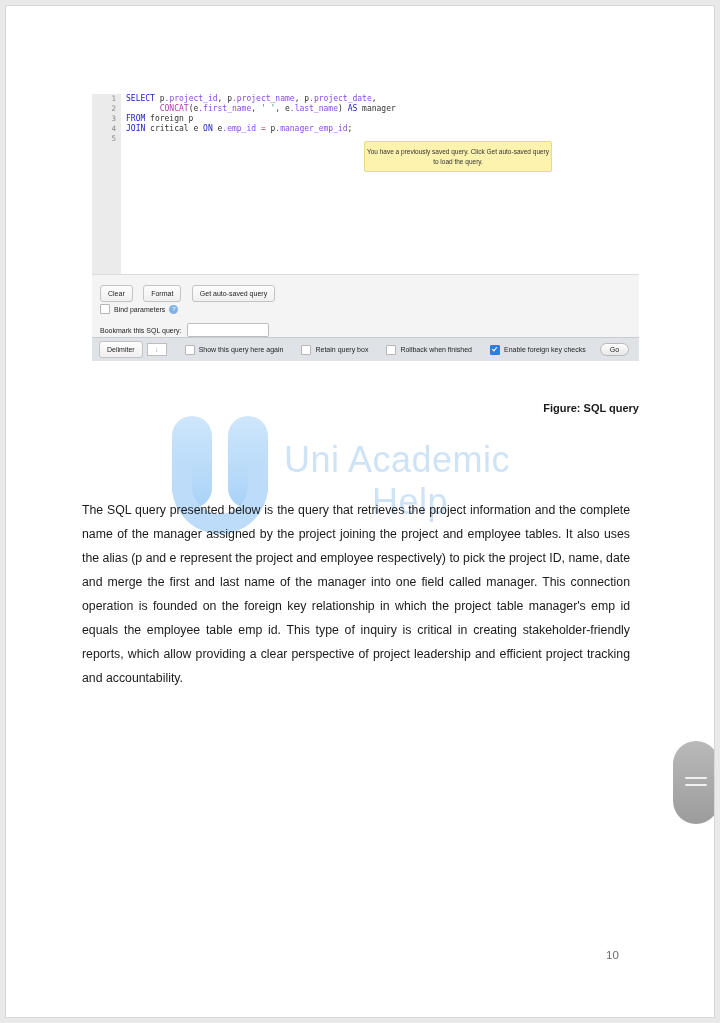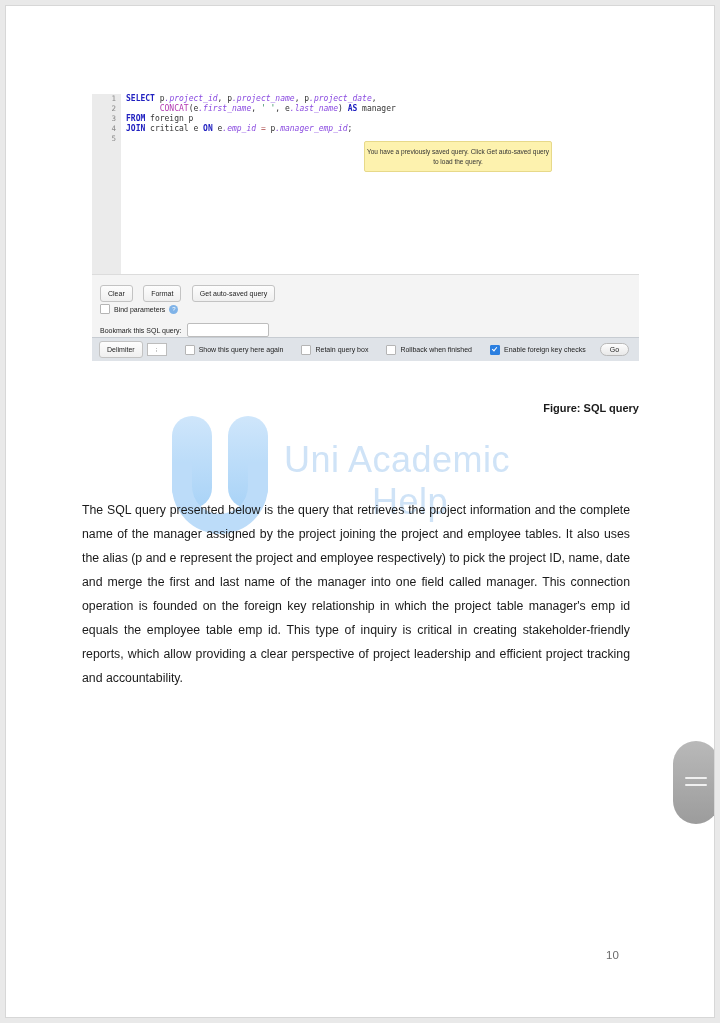--- a/index.html
+++ b/index.html
@@ -70,23 +70,23 @@
   }
   .ln {
     position: absolute;
     left: 0;
     top: 0;
     width: 24px;
     text-align: right;
     color: #8a8a8a;
     font-size: 7.5px;
   }
-  .kw { color: #2020c0; font-weight: bold; }
+  .kw { color: #2020c0; font-weight: normal; }
   .fn { color: #b23ab2; text-align: center; }
-  .col { color: #8a4be0; font-style: italic; }
+  .col { color: #8a4be0; }
   .str { color: #2e8b57; }
   .op { color: #aa4444; }
   .pun { color: #333; }
 
   .tooltip {
     position: absolute;
     left: 272px;
     top: 47px;
     width: 188px;
     height: 31px;

